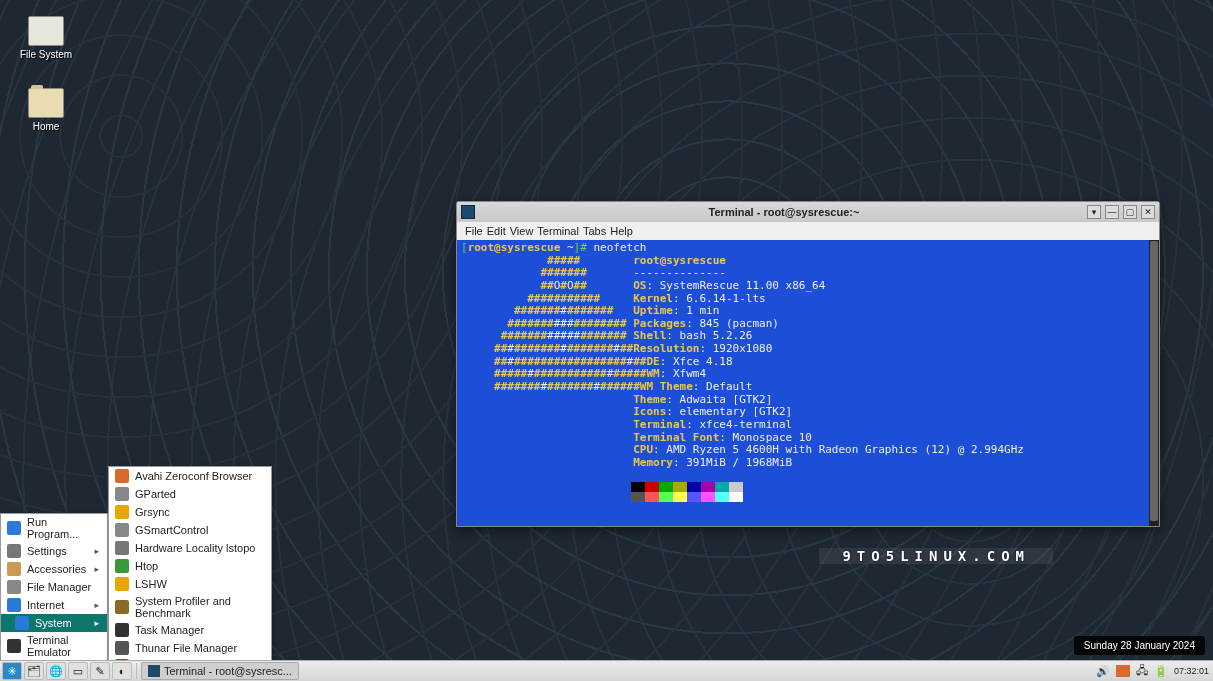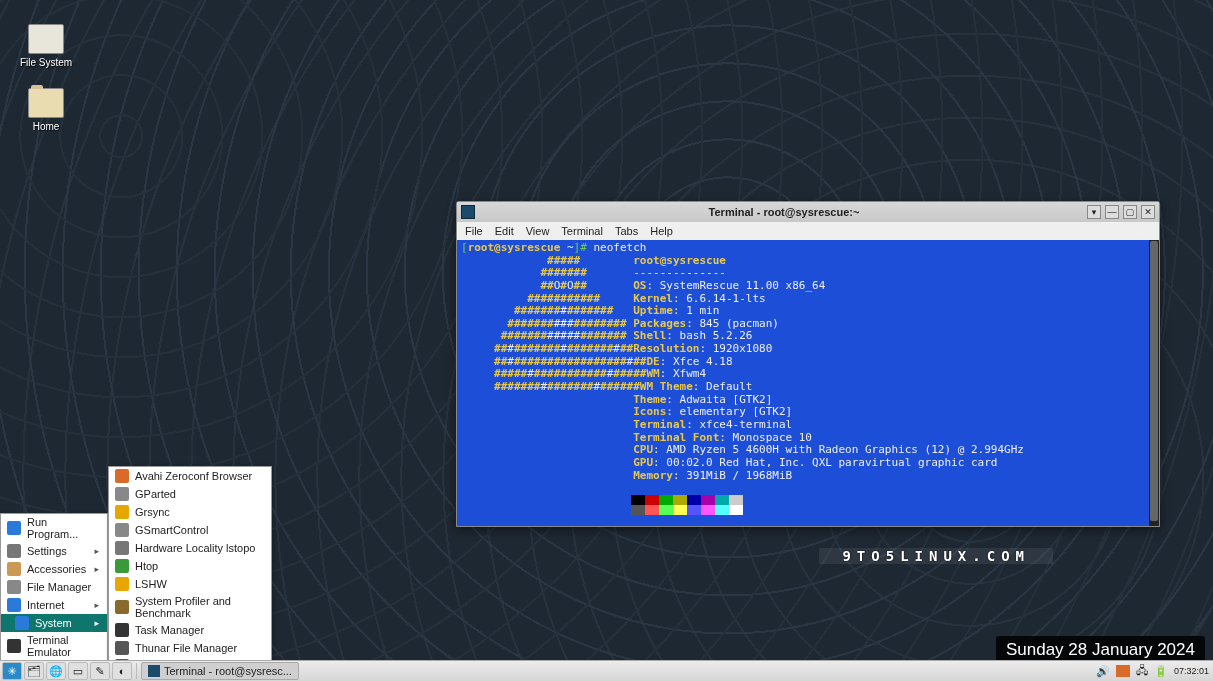--- a/index.html
+++ b/index.html
@@ -16,21 +16,21 @@
 .desktop-icon .iconbox.home { background: #e8dcb0; }
 .desktop-icon .lbl { font-size: 10px; text-shadow: 1px 1px 1px #000; }
 
 
 .window { position: absolute; background: #e0e0e0; border: 1px solid #888; border-radius: 3px 3px 0 0; box-shadow: 0 3px 10px rgba(0,0,0,.5); }
 .titlebar { display: flex; align-items: center; background: linear-gradient(#d8d8d8,#c8c8c8); height: 20px; padding: 0 4px; font-size: 11px; color: #222; }
 .titlebar .ticon { width: 14px; height: 14px; background: #1b4a6b; margin-right: 6px; border: 1px solid #0b2a3b; }
 .titlebar .ttitle { flex: 1; text-align: center; font-weight: bold; }
 .titlebar .winbtns { display: flex; gap: 4px; }
 .winbtn { width: 14px; height: 14px; background: #ddd; border: 1px solid #888; display: flex; align-items: center; justify-content: center; font-size: 9px; line-height: 1; cursor: pointer; }
-.menubar { display: flex; gap: 12px; padding: 3px 8px; background: #efefef; font-size: 11px; color: #222; }
+.menubar { display: flex; gap: 4px; padding: 3px 8px; background: #efefef; font-size: 11px; color: #222; }
 .menubar span { cursor: pointer; }
 .term-body { background: #1d4ed8; color: #eee; font-family: "DejaVu Sans Mono", monospace; font-size: 11px; line-height: 1.15; padding: 2px 4px; height: 286px; overflow: hidden; position: relative; }
 .scrollbar { position: absolute; right: 0; top: 0; bottom: 0; width: 10px; background: #222; }
 .scrollbar .thumb { position: absolute; left: 1px; right: 1px; top: 1px; height: 98%; background: #666; border-radius: 2px; }
 .term-line { white-space: pre; }
 .y { color: #e8c84a; font-weight: bold; }
 .g { color: #6fcf3f; }
 .w { color: #eee; }
 .swatches { height: 10px; display: flex; }
 .swatches div { width: 14px; height: 10px; }
@@ -44,34 +44,34 @@
 .menuitem.sel .arrow { color: #fff; }
 
 
 .taskbar { position: absolute; left: 0; right: 0; bottom: 0; height: 21px; background: linear-gradient(#ececec,#d6d6d6); border-top: 1px solid #aaa; display: flex; align-items: center; padding: 0 2px; gap: 2px; font-size: 11px; color: #222; }
 .taskbtn { width: 20px; height: 18px; display: flex; align-items: center; justify-content: center; background: #e0e0e0; border: 1px solid #bbb; border-radius: 2px; cursor: pointer; }
 .tasklabel { display: flex; align-items: center; gap: 4px; padding: 1px 6px; background: #cfcfcf; border: 1px solid #aaa; border-radius: 2px; cursor: pointer; height: 18px; }
 .tray { margin-left: auto; display: flex; align-items: center; gap: 6px; padding-right: 2px; }
 .clock { font-size: 9px; line-height: 1; text-align: right; }
 
 
-.datetooltip { position: absolute; background: rgba(0,0,0,.85); color: #fff; padding: 4px 10px; border-radius: 3px; font-size: 17px; }
+.datetooltip { position: absolute; background: rgba(0,0,0,.85); color: #fff; padding: 4px 10px; border-radius: 3px; font-size: 10px; }
 
 
 .watermark { position: absolute; right: 160px; top: 548px; font-family: monospace; font-weight: bold; font-size: 14px; letter-spacing: 6px; color: #fff; text-shadow: 0 0 2px #000; background: rgba(255,255,255,.08); padding: 0 23px; }
 
 .sep { width: 1px; height: 16px; background: #bbb; margin: 0 2px; }
 </style>
 </head>
 <body>
 
 <div class="desktop">
   <div class="wallpaper"></div>
 
-  <div class="desktop-icon" style="left:10px;top:24px">
+  <div class="desktop-icon" style="left:10px;top:16px">
     <div class="iconbox"></div>
     <div class="lbl">File System</div>
   </div>
   <div class="desktop-icon" style="left:10px;top:88px">
     <div class="iconbox home"></div>
     <div class="lbl">Home</div>
   </div>
 
   <div class="window" style="left:456px;top:201px;width:704px">
     <div class="titlebar">
@@ -104,21 +104,20 @@
           <div class="term-line"><span class="y">      #######</span><span class="w">#</span><span class="y"></span><span class="w">#</span><span class="y"></span><span class="w">#</span><span class="y"></span><span class="w">#</span><span class="y"></span><span class="w">#</span><span class="y">####### </span><span class="y">Shell</span><span class="w">: bash 5.2.26</span></div>
           <div class="term-line"><span class="y">     ##</span><span class="w">#</span><span class="y">#######</span><span class="w">#</span><span class="y">#######</span><span class="w">#</span><span class="y">##</span><span class="y">Resolution</span><span class="w">: 1920x1080</span></div>
           <div class="term-line"><span class="y">     ##</span><span class="w">#</span><span class="y">#################</span><span class="w">#</span><span class="y">##</span><span class="y">DE</span><span class="w">: Xfce 4.18</span></div>
           <div class="term-line"><span class="y">     #####</span><span class="w">#</span><span class="y">###########</span><span class="w">#</span><span class="y">#####</span><span class="y">WM</span><span class="w">: Xfwm4</span></div>
           <div class="term-line"><span class="y">     #######</span><span class="w">#</span><span class="y">#######</span><span class="w">#</span><span class="y">######</span><span class="y">WM Theme</span><span class="w">: Default</span></div>
           <div class="term-line"><span class="y">                          </span><span class="y">Theme</span><span class="w">: Adwaita [GTK2]</span></div>
           <div class="term-line"><span class="y">                          </span><span class="y">Icons</span><span class="w">: elementary [GTK2]</span></div>
           <div class="term-line"><span class="y">                          </span><span class="y">Terminal</span><span class="w">: xfce4-terminal</span></div>
           <div class="term-line"><span class="y">                          </span><span class="y">Terminal Font</span><span class="w">: Monospace 10</span></div>
           <div class="term-line"><span class="y">                          </span><span class="y">CPU</span><span class="w">: AMD Ryzen 5 4600H with Radeon Graphics (12) @ 2.994GHz</span></div>
-          <div class="term-line"><span class="y">                          </span><span class="y">GPU</span><span class="w">: 00:02.0 Red Hat, Inc. QXL paravirtual graphic card</span></div>
           <div class="term-line"><span class="y">                          </span><span class="y">Memory</span><span class="w">: 391MiB / 1968MiB</span></div>
           <div class="term-line"> </div>
           <div class="term-line" style="padding-left:170px"><span class="swatches"><div style="background:#000"></div><div style="background:#c00"></div><div style="background:#0a0"></div><div style="background:#aa0"></div><div style="background:#00a"></div><div style="background:#a0a"></div><div style="background:#0aa"></div><div style="background:#ccc"></div></span></div>
           <div class="term-line" style="padding-left:170px"><span class="swatches"><div style="background:#555"></div><div style="background:#f55"></div><div style="background:#5f5"></div><div style="background:#ff5"></div><div style="background:#55f"></div><div style="background:#f5f"></div><div style="background:#5ff"></div><div style="background:#fff"></div></span></div>
         </div>
       <div class="scrollbar">
           <div class="thumb"></div>
         </div>
     </div>
   </div>

